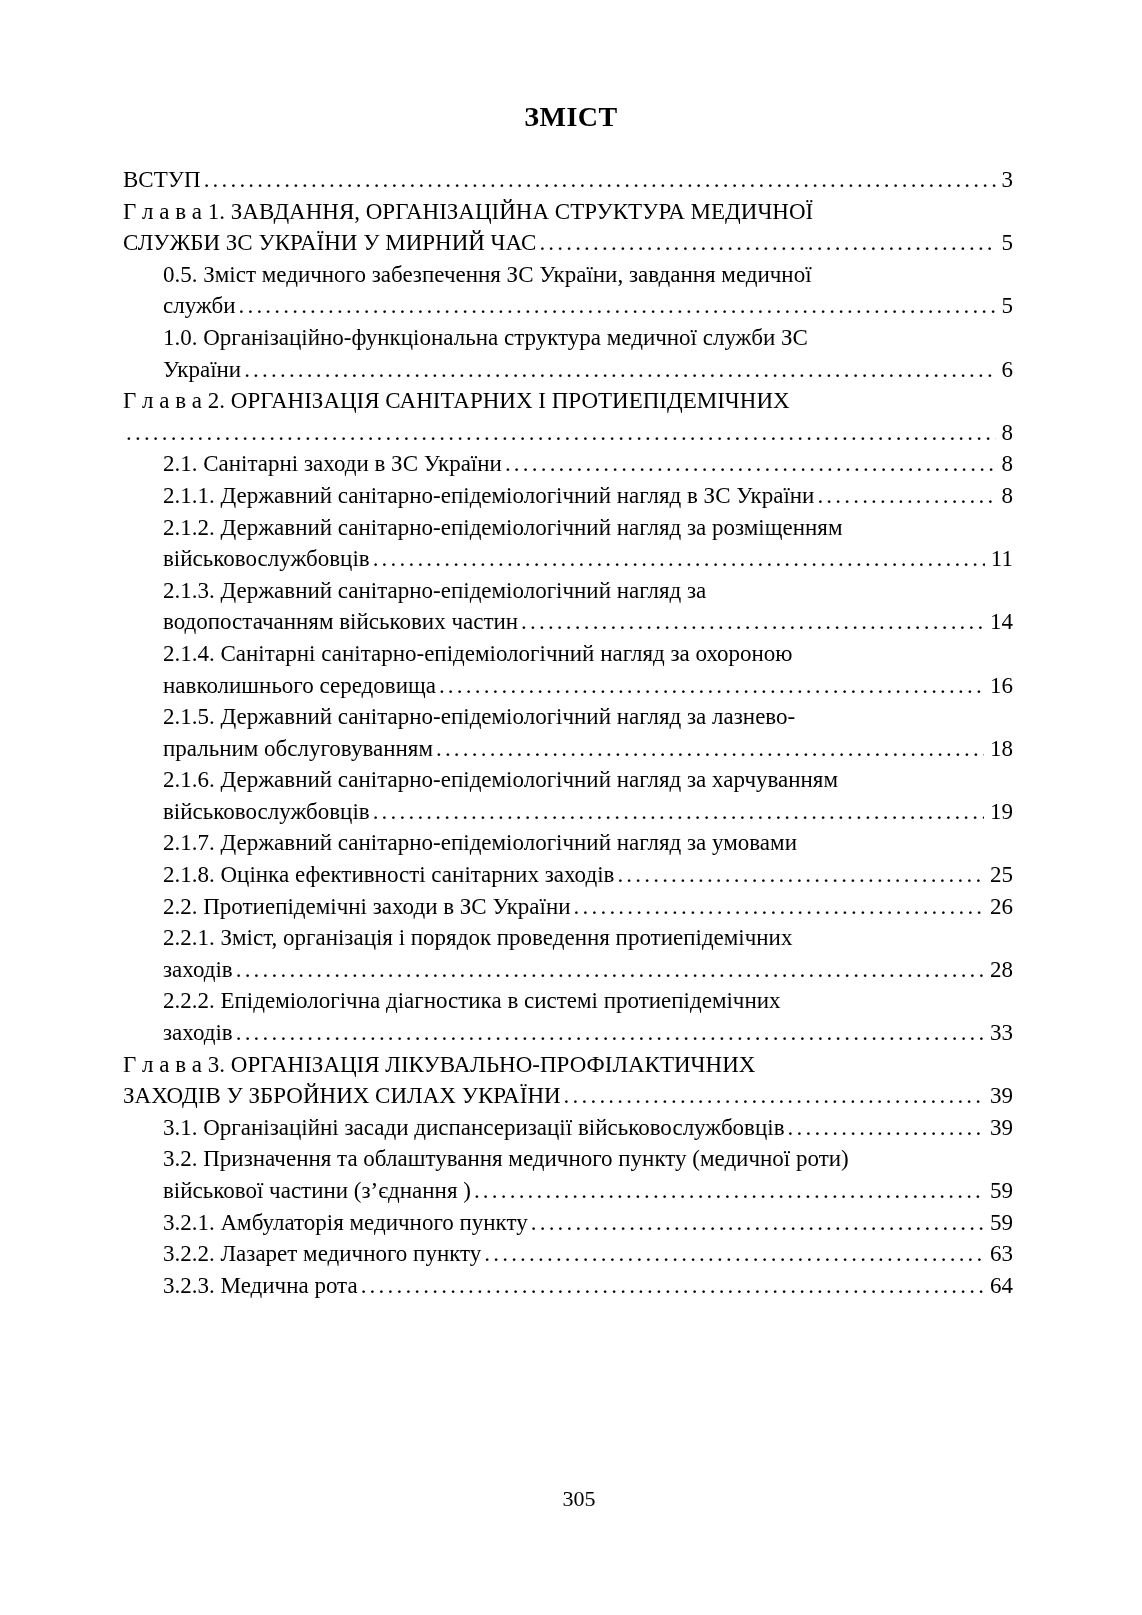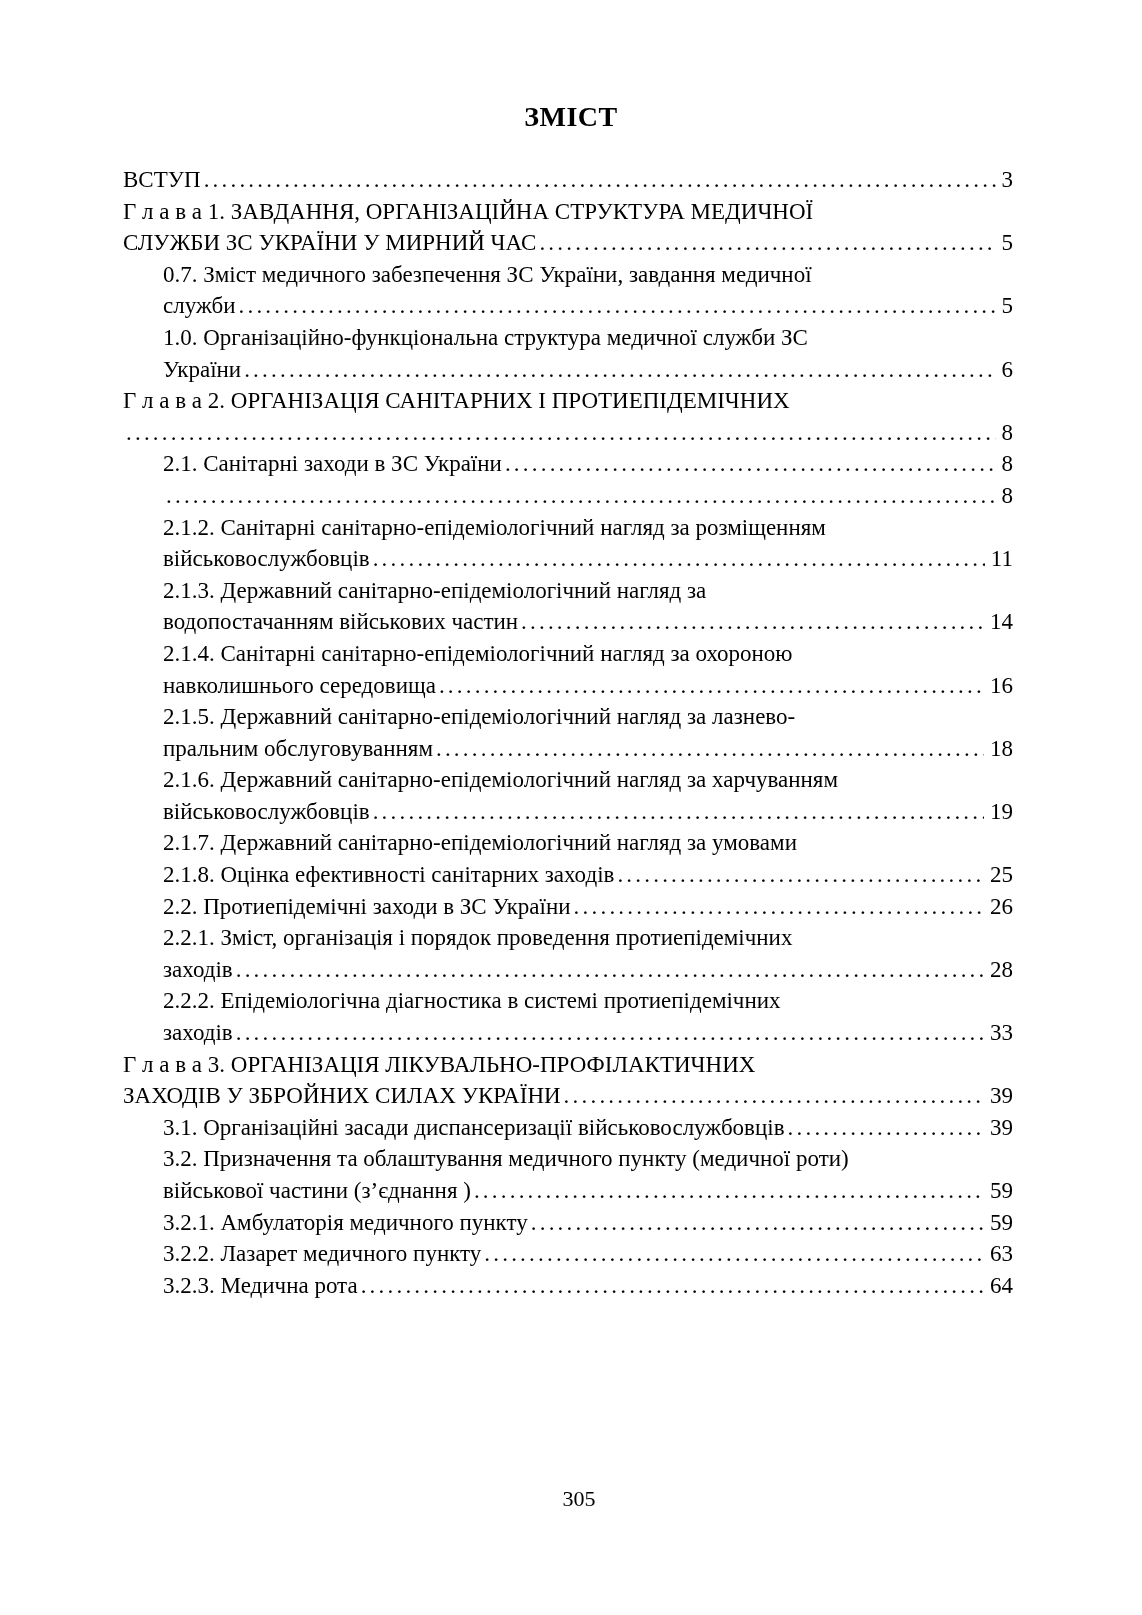--- a/index.html
+++ b/index.html
@@ -93,21 +93,21 @@
       </div>
       <div class="entry chapter">
         <div class="line">Г л а в а 1. ЗАВДАННЯ, ОРГАНІЗАЦІЙНА СТРУКТУРА МЕДИЧНОЇ</div>
         <div class="line leader-line">
           <span class="line-text">СЛУЖБИ ЗС УКРАЇНИ У МИРНИЙ ЧАС</span>
           <span class="dots"></span>
           <span class="pagenum">5</span>
         </div>
       </div>
       <div class="entry sub">
-        <div class="line">0.7. Зміст медичного забезпечення ЗС України, завдання медичної</div>
+        <div class="line">0.5. Зміст медичного забезпечення ЗС України, завдання медичної</div>
         <div class="line leader-line">
           <span class="line-text">служби</span>
           <span class="dots"></span>
           <span class="pagenum">5</span>
         </div>
       </div>
       <div class="entry sub">
         <div class="line">1.0. Організаційно-функціональна структура медичної служби ЗС</div>
         <div class="line leader-line">
           <span class="line-text">України</span>
@@ -124,26 +124,27 @@
       </div>
       <div class="entry sub">
         <div class="line leader-line">
           <span class="line-text">2.1. Санітарні заходи в ЗС України</span>
           <span class="dots"></span>
           <span class="pagenum">8</span>
         </div>
       </div>
       <div class="entry sub">
         <div class="line leader-line">
+          <span class="line-text">2.1.1. Державний санітарно-епідеміологічний нагляд в ЗС України</span>
           <span class="dots"></span>
           <span class="pagenum">8</span>
         </div>
       </div>
       <div class="entry sub">
-        <div class="line">2.1.2. Санітарні санітарно-епідеміологічний нагляд за розміщенням</div>
+        <div class="line">2.1.2. Державний санітарно-епідеміологічний нагляд за розміщенням</div>
         <div class="line leader-line">
           <span class="line-text">військовослужбовців</span>
           <span class="dots"></span>
           <span class="pagenum">11</span>
         </div>
       </div>
       <div class="entry sub">
         <div class="line">2.1.3. Державний санітарно-епідеміологічний нагляд за</div>
         <div class="line leader-line">
           <span class="line-text">водопостачанням військових частин</span>

